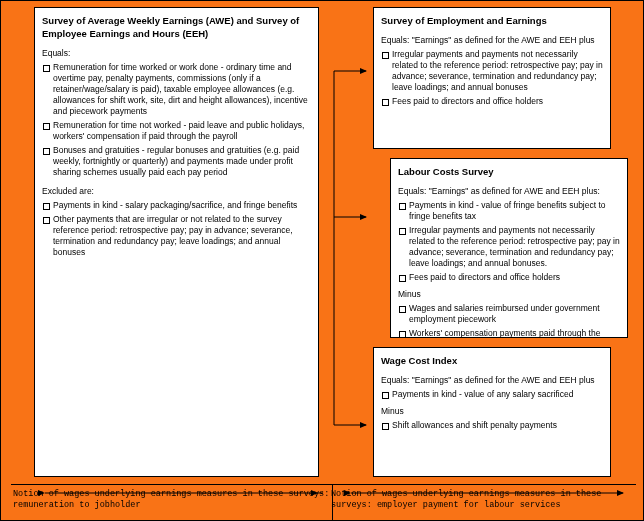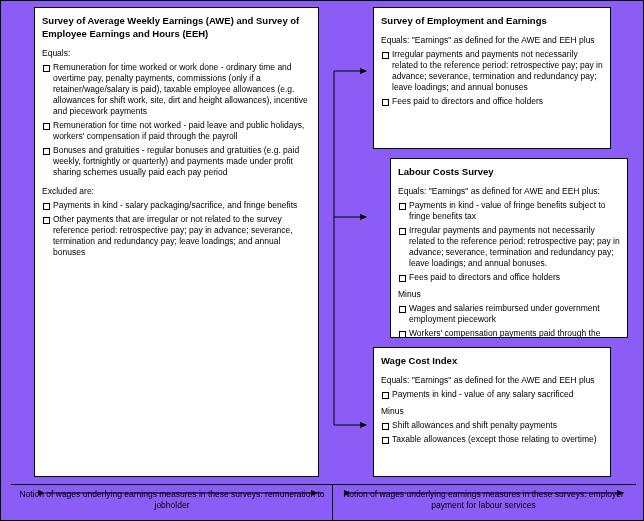--- a/index.html
+++ b/index.html
@@ -13,21 +13,21 @@
     background: #ffffff;
     color: #000000;
     overflow: hidden;
   }
   #frame {
     position: relative;
     width: 644px;
     height: 521px;
     box-sizing: border-box;
     border: 1px solid #000000;
-    background: #8b5cf6;
+    background: #f97316;
   }
   .box {
     position: absolute;
     box-sizing: border-box;
     border: 1px solid #000000;
     background: #ffffff;
     padding: 6px 7px 6px 7px;
     overflow: hidden;
   }
   .box-title {
@@ -91,21 +91,21 @@
     left: 372px;
     top: 346px;
     width: 238px;
     height: 130px;
   }
   
   .footer-note {
     position: absolute;
     font-size: 8.5px;
     line-height: 11px;
-    text-align: center;
+    font-family: Liberation Mono, monospace;
   }
   #left-footer {
     left: 12px;
     top: 488px;
     width: 318px;
   }
   #right-footer {
     left: 330px;
     top: 488px;
     width: 305px;
@@ -207,21 +207,20 @@
 
   <div class="box" id="wage-box">
     <div class="box-title">Wage Cost Index</div>
     <div class="lead">Equals: "Earnings" as defined for the AWE and EEH plus</div>
     <ul class="bullets">
       <li>Payments in kind - value of any salary sacrificed</li>
     </ul>
     <div class="lead tight">Minus</div>
     <ul class="bullets">
       <li>Shift allowances and shift penalty payments</li>
-      <li>Taxable allowances (except those relating to overtime)</li>
     </ul>
   </div>
 
   <div id="footer-top-line"></div>
   <div id="footer-divider"></div>
 
   <div class="footer-note" id="left-footer">Notion of wages underlying earnings measures in these surveys: remuneration to jobholder</div>
   <div class="footer-note" id="right-footer">Notion of wages underlying earnings measures in these surveys: employer payment for labour services</div>
 
 </div>

